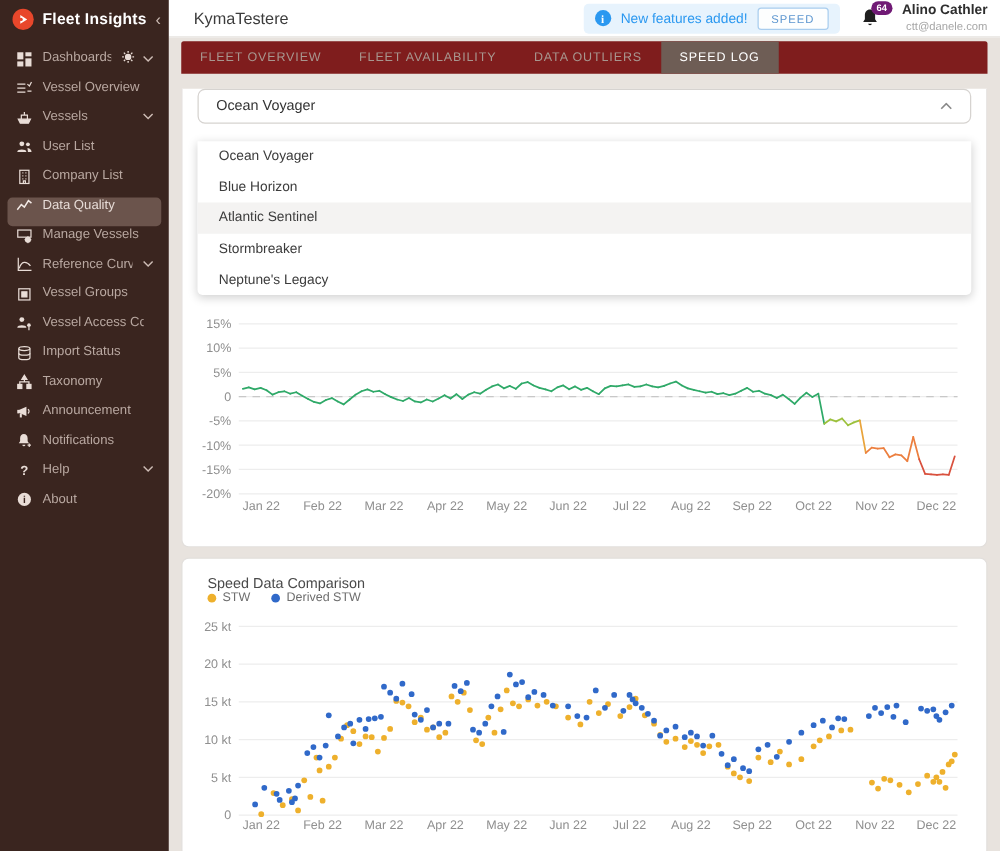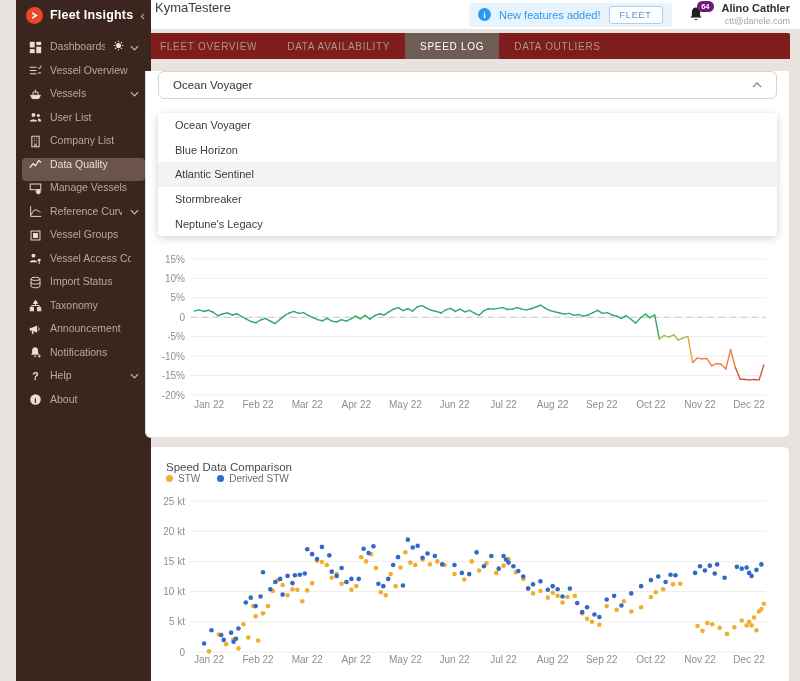--- a/index.html
+++ b/index.html
@@ -2,36 +2,36 @@
 <html><head>
 <meta charset="utf-8">
 <style>
   * { box-sizing: border-box; }
   html,body { margin:0; padding:0; }
   body {
     width:800px; height:681px; overflow:hidden; position:relative;
     font-family:"Liberation Sans", sans-serif; background:#e8e3de;
   }
   
-  .sidebar { position:absolute; left:16px; top:0; width:135px; height:681px; background:#3a251f; color:#b9a8a1; }
+  .sidebar { position:absolute; left:0; top:0; width:135px; height:681px; background:#3a251f; color:#b9a8a1; }
   .logo-row { height:30px; display:flex; align-items:center; padding:0 10px; gap:7px; }
   .logo-badge { width:17px; height:17px; border-radius:50%; background:#e8472b; display:flex; align-items:center; justify-content:center; flex:none; }
   .logo-badge svg { display:block; }
   .logo-name { color:#ffffff; font-size:12.5px; font-weight:bold; letter-spacing:.2px; flex:1; white-space:nowrap; }
   .collapse { color:#cdbcb5; font-size:13px; line-height:1; cursor:pointer; }
   .nav { padding:10px 6px 0 6px; }
   .nav-item { height:23.5px; display:flex; align-items:flex-start; gap:8px; padding:0 6px; border-radius:4px; font-size:10.5px; cursor:pointer; }
   .nav-item.active { background:#6b544c; color:#e7dcd7; }
   .nav-ic { width:14px; height:14px; flex:none; display:flex; align-items:center; justify-content:center; }
   .nav-ic svg { display:block; }
   .nav-label { flex:1; white-space:nowrap; overflow:hidden; }
   .nav-extra { display:flex; align-items:center; gap:6px; }
   
   .main { margin-left:135px; height:681px; }
-  .header { height:30px; background:#ffffff; border-bottom:1px solid #e6e3e0; display:flex; justify-content:space-between; padding:0 10px 0 20px; }
+  .header { height:30px; background:#ffffff; border-bottom:1px solid #e6e3e0; display:flex; align-items:center; justify-content:space-between; padding:0 10px 0 20px; }
   .page-title { font-size:13px; color:#3c3c3c; }
   .hright { display:flex; align-items:center; gap:16px; }
   .notif-pill { display:flex; align-items:center; gap:8px; background:#e7f3fd; border-radius:4px; height:24px; padding:0 9px; }
   .info-ic { width:13px; height:13px; border-radius:50%; background:#2b98f0; color:#fff; font-size:9px; font-weight:bold; display:flex; align-items:center; justify-content:center; font-family:"Liberation Serif",serif; }
   .notif-text { color:#2b98f0; font-size:11px; }
   .view-btn { background:#fdfefe; border:1px solid #a9cdee; color:#5b95cf; font-size:9px; letter-spacing:.8px; border-radius:3px; padding:3px 10px; cursor:pointer; font-family:inherit; }
   .bell-wrap { position:relative; width:18px; height:18px; }
   .badge { position:absolute; top:-5px; right:-8px; background:#701a75; color:#fff; font-size:7.5px; font-weight:bold; border-radius:8px; padding:2px 4px; line-height:1; }
   .user { text-align:right; line-height:1.25; }
   .user-name { font-size:11px; color:#2e2e2e; font-weight:bold; }
@@ -300,42 +300,42 @@
     </div>
 </div>
 
 <div class="main">
   <div class="header">
     <span class="page-title">KymaTestere</span>
     <div class="hright">
       <div class="notif-pill">
         <span class="info-ic">i</span>
         <span class="notif-text">New features added!</span>
-        <button class="view-btn">FLEET</button>
+        <button class="view-btn">SPEED</button>
       </div>
       <div class="bell-wrap">
         <svg width="16" height="17" viewBox="0 0 16 17">
             <path d="M8 1.5 C5.4 1.5 3.9 3.6 3.9 6.1 V9.3 L2.5 11.6 H13.5 L12.1 9.3 V6.1 C12.1 3.6 10.6 1.5 8 1.5 Z" fill="#1f1f1f"></path>
             <path d="M6.4 13 a1.7 1.7 0 0 0 3.2 0 Z" fill="#1f1f1f"></path>
           </svg>
         <span class="badge">64</span>
       </div>
       <div class="user">
         <div class="user-name">Alino Cathler</div>
         <div class="user-email">ctt@danele.com</div>
       </div>
     </div>
   </div>
 
   <div class="content">
     <div class="tabbar" id="tabbar">
         <div class="tab">FLEET OVERVIEW</div>
-        <div class="tab">DATA AVAILABILITY</div>
+        <div class="tab">FLEET AVAILABILITY</div>
+        <div class="tab">DATA OUTLIERS</div>
         <div class="tab active">SPEED LOG</div>
-        <div class="tab">DATA OUTLIERS</div>
       </div>
 
     <div class="panel panel1">
       <div class="select-box">
         <span class="select-value">Ocean Voyager</span>
         <svg width="10" height="6" viewBox="0 0 10 6">
             <polyline points="1,5 5,1 9,5" fill="none" stroke="#8a8a8a" stroke-width="1.3"></polyline>
           </svg>
       </div>
       <div class="dropdown" id="dropdown">

